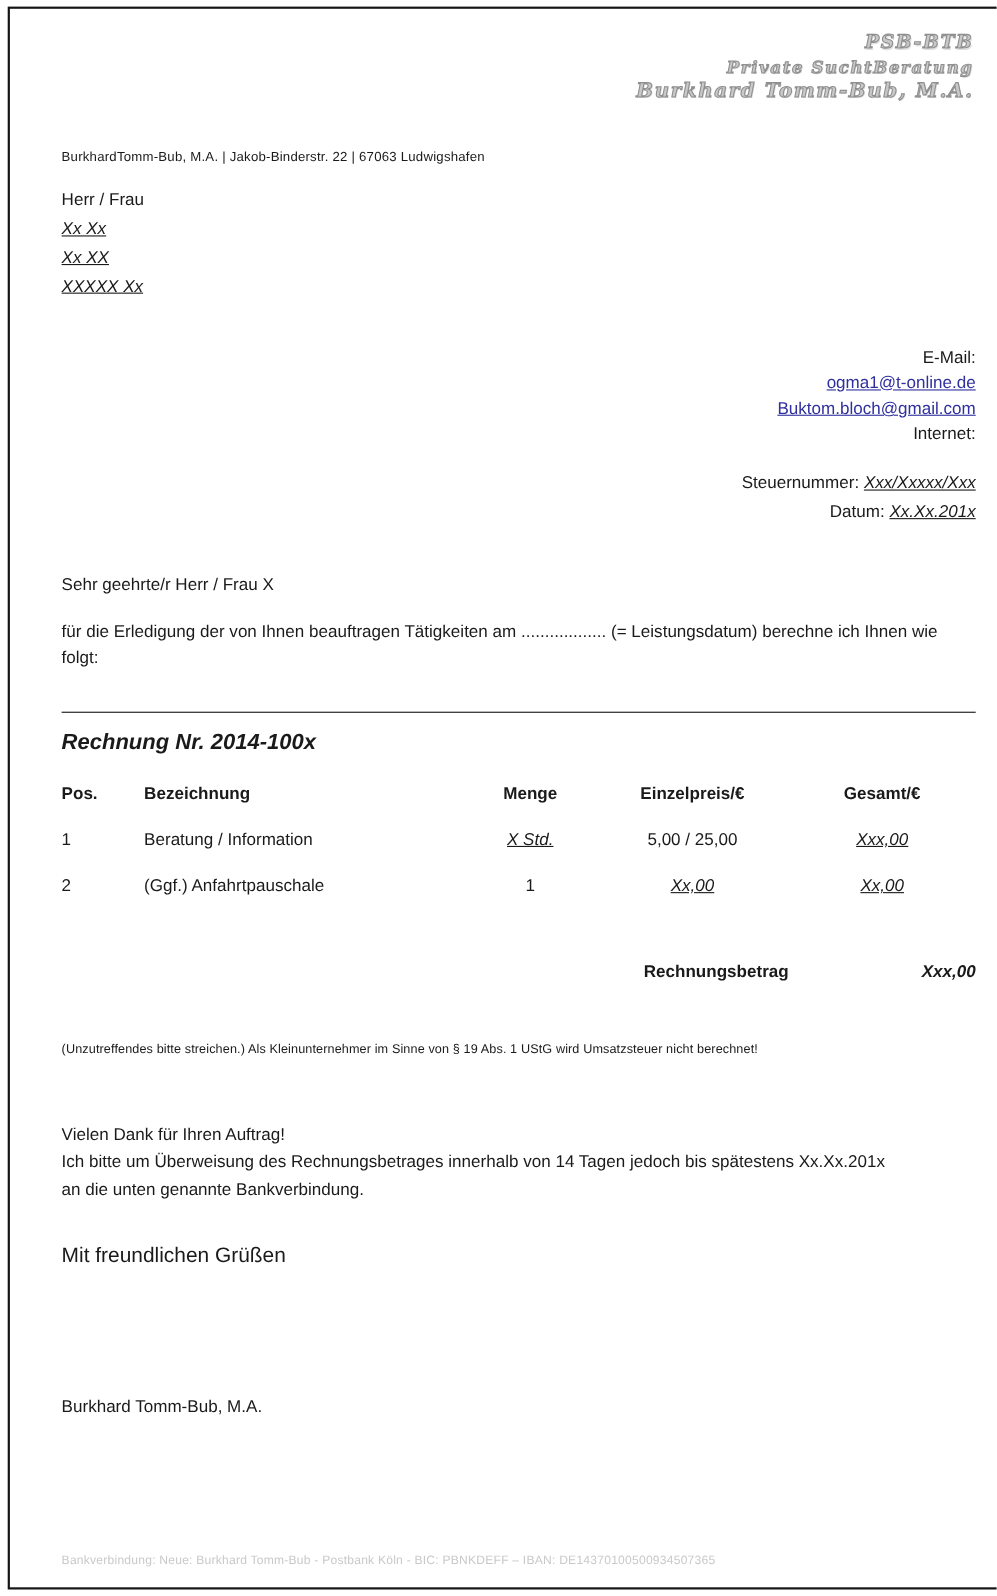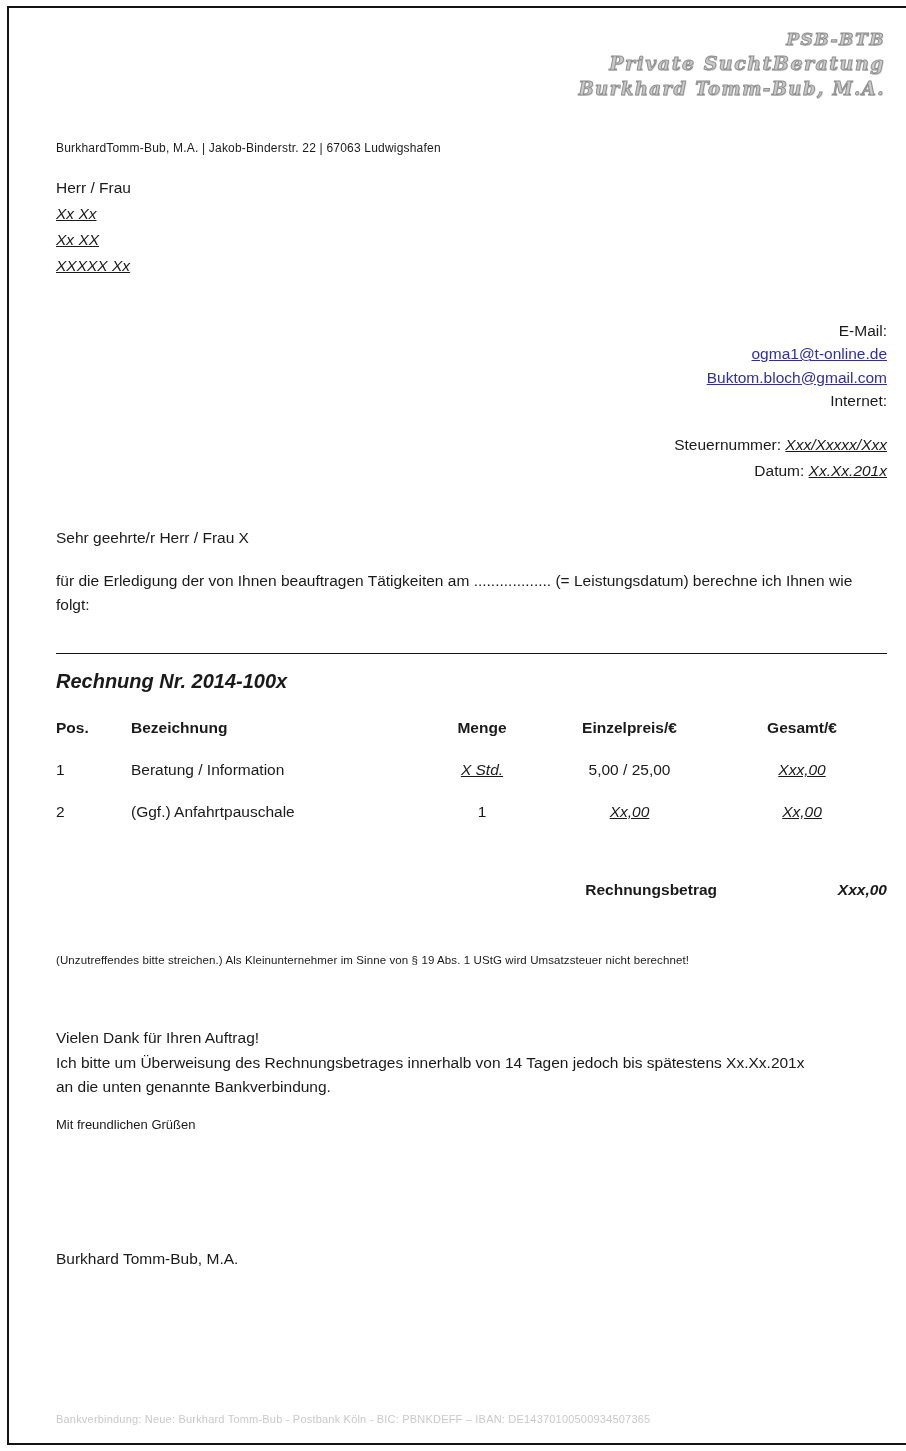--- a/index.html
+++ b/index.html
@@ -25,21 +25,21 @@
     font-family: "DejaVu Serif", serif;
     font-style: italic;
     font-weight: bold;
     color: #c9c9c9;
     -webkit-text-stroke: 1px #8f8f8f;
     text-shadow: 1px 1px 0 #e0e0e0;
     letter-spacing: 1.5px;
     line-height: 1.35;
   }
   .logo-l1 { font-size: 17px; }
-  .logo-l2 { font-size: 19px; }
+  .logo-l2 { font-size: 15px; }
   .logo-l3 { font-size: 18px; }
 
   .sender {
     margin-top: 40px;
     font-size: 12px;
     letter-spacing: 0.2px;
   }
   .recipient { margin-top: 20px; font-size: 15.5px; line-height: 1.68; }
   .ital { font-style: italic; text-decoration: underline; }
 
@@ -76,21 +76,21 @@
     grid-template-columns: 75px 1fr 120px 205px 170px;
     font-size: 15.5px;
   }
   .total-label { grid-column: 4; text-align: right; font-weight: bold; }
   .total-value { grid-column: 5; text-align: right; font-weight: bold; font-style: italic; }
 
   .small-note { margin-top: 55px; font-size: 11.5px; letter-spacing: 0.1px; }
 
   .thanks { margin-top: 60px; font-size: 15.5px; line-height: 1.6; }
   .payment { font-size: 15.5px; line-height: 1.6; max-width: 840px; }
-  .closing { margin-top: 17px; font-size: 13px; }
+  .closing { margin-top: 36px; font-size: 19px; }
   .signature { margin-top: 118px; font-size: 15.5px; }
 
   .footer {
     position: absolute;
     left: 47px; right: 24px; bottom: 18px;
     font-size: 11px;
     color: #c9c9c9;
     letter-spacing: 0.2px;
     white-space: nowrap;
     overflow: hidden;

